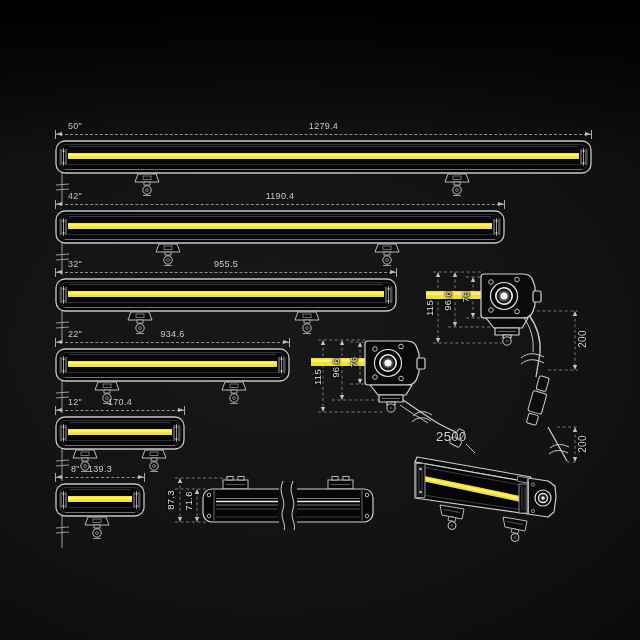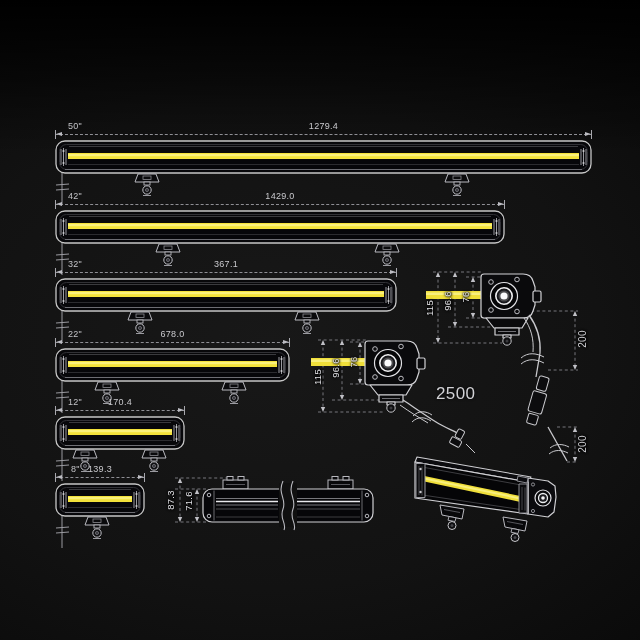--- a/index.html
+++ b/index.html
@@ -18,21 +18,21 @@
   .arrL,.arrR{width:0;height:0;border-top:2.5px solid transparent;border-bottom:2.5px solid transparent;top:-3px;}
   .arrL{left:1px;border-right:6px solid #bdbdc3;}
   .arrR{right:1px;border-left:6px solid #bdbdc3;}
   .sizelbl{position:absolute;left:13px;bottom:4px;font-size:9px;color:#c2c2c6;letter-spacing:.3px;}
   .lenlbl{position:absolute;left:50%;transform:translateX(-50%);bottom:4px;font-size:9px;color:#c9c9cd;letter-spacing:.3px;}
   .abs{position:absolute;}
   .vl{position:absolute;font-size:9.5px;color:#e2e2e6;letter-spacing:.3px;white-space:nowrap;
       transform:translate(-50%,-50%) rotate(-90deg);
       text-shadow:0 0 3px #000,0 0 2px #000,0 1px 2px #000;}
   .vl200{font-size:10px;color:#cfcfd3;}
-  .h2500{position:absolute;font-size:17px;color:#d2d2d6;letter-spacing:.4px;text-shadow:0 0 3px #000;}
+  .h2500{position:absolute;font-size:13px;color:#d2d2d6;letter-spacing:.4px;text-shadow:0 0 3px #000;margin-top:45px;}
   svg{display:block;}
 </style>
 </head>
 <body>
 
 <div id="stage">
 
   <div class="dimrow" style="left:55px;top:119px;width:537px;">
     <span class="sizelbl">50"</span>
     <span class="lenlbl">1279.4</span>
@@ -83,21 +83,21 @@
     <path d="M13,22.5 h8" stroke="#9a9aa0" stroke-width="1" fill="none"></path>
   </svg>
   <svg class="abs" style="left:53px;top:173px;" width="20" height="34">
     <line x1="9" y1="0" x2="9" y2="32" stroke="#9a9aa0" stroke-width="1"></line>
     <line x1="3" y1="12" x2="16" y2="11" stroke="#9a9aa0" stroke-width="1"></line>
     <line x1="3" y1="17" x2="16" y2="16" stroke="#9a9aa0" stroke-width="1"></line>
   </svg>
 
   <div class="dimrow" style="left:55px;top:189px;width:450px;">
     <span class="sizelbl">42"</span>
-    <span class="lenlbl">1429.0</span>
+    <span class="lenlbl">1190.4</span>
     <div class="dline">
         <i class="tickL"></i>
         <i class="tickR"></i>
         <i class="arrL"></i>
         <i class="arrR"></i>
       </div>
   </div>
   <svg class="abs" style="left:55px;top:210px;" width="450" height="34">
     <rect x="1" y="1" width="448" height="32" rx="9" fill="#07070a" stroke="#c6c6c6" stroke-width="1.3"></rect>
     <rect x="4.5" y="4.5" width="441" height="25" rx="7" fill="none" stroke="#313136" stroke-width="1"></rect>
@@ -138,21 +138,21 @@
     <path d="M13,22.5 h8" stroke="#9a9aa0" stroke-width="1" fill="none"></path>
   </svg>
   <svg class="abs" style="left:53px;top:243px;" width="20" height="34">
     <line x1="9" y1="0" x2="9" y2="32" stroke="#9a9aa0" stroke-width="1"></line>
     <line x1="3" y1="12" x2="16" y2="11" stroke="#9a9aa0" stroke-width="1"></line>
     <line x1="3" y1="17" x2="16" y2="16" stroke="#9a9aa0" stroke-width="1"></line>
   </svg>
 
   <div class="dimrow" style="left:55px;top:257px;width:342px;">
     <span class="sizelbl">32"</span>
-    <span class="lenlbl">367.1</span>
+    <span class="lenlbl">955.5</span>
     <div class="dline">
         <i class="tickL"></i>
         <i class="tickR"></i>
         <i class="arrL"></i>
         <i class="arrR"></i>
       </div>
   </div>
   <svg class="abs" style="left:55px;top:278px;" width="342" height="34">
     <rect x="1" y="1" width="340" height="32" rx="9" fill="#07070a" stroke="#c6c6c6" stroke-width="1.3"></rect>
     <rect x="4.5" y="4.5" width="333" height="25" rx="7" fill="none" stroke="#313136" stroke-width="1"></rect>
@@ -193,21 +193,21 @@
     <path d="M13,22.5 h8" stroke="#9a9aa0" stroke-width="1" fill="none"></path>
   </svg>
   <svg class="abs" style="left:53px;top:311px;" width="20" height="34">
     <line x1="9" y1="0" x2="9" y2="32" stroke="#9a9aa0" stroke-width="1"></line>
     <line x1="3" y1="12" x2="16" y2="11" stroke="#9a9aa0" stroke-width="1"></line>
     <line x1="3" y1="17" x2="16" y2="16" stroke="#9a9aa0" stroke-width="1"></line>
   </svg>
 
   <div class="dimrow" style="left:55px;top:327px;width:235px;">
     <span class="sizelbl">22"</span>
-    <span class="lenlbl">678.0</span>
+    <span class="lenlbl">934.6</span>
     <div class="dline">
         <i class="tickL"></i>
         <i class="tickR"></i>
         <i class="arrL"></i>
         <i class="arrR"></i>
       </div>
   </div>
   <svg class="abs" style="left:55px;top:348px;" width="235" height="34">
     <rect x="1" y="1" width="233" height="32" rx="9" fill="#07070a" stroke="#c6c6c6" stroke-width="1.3"></rect>
     <rect x="4.5" y="4.5" width="226" height="25" rx="7" fill="none" stroke="#313136" stroke-width="1"></rect>

